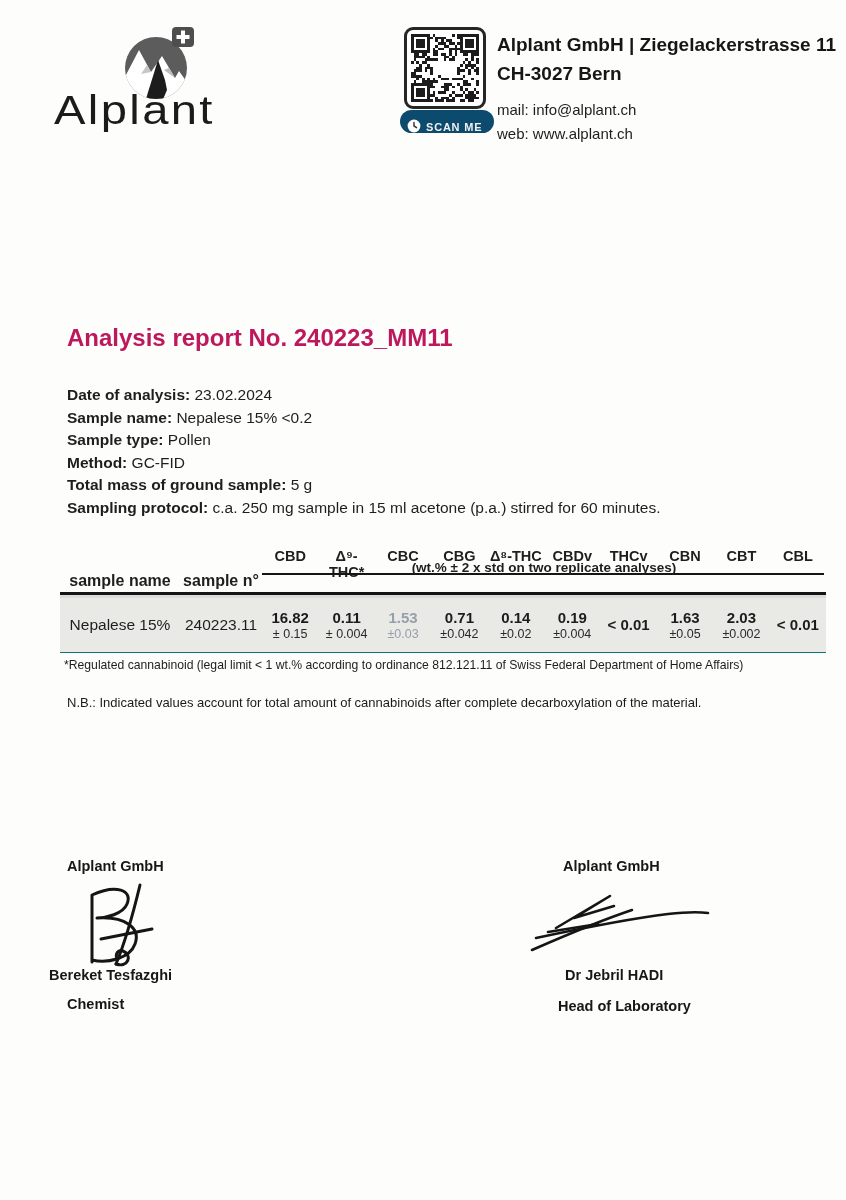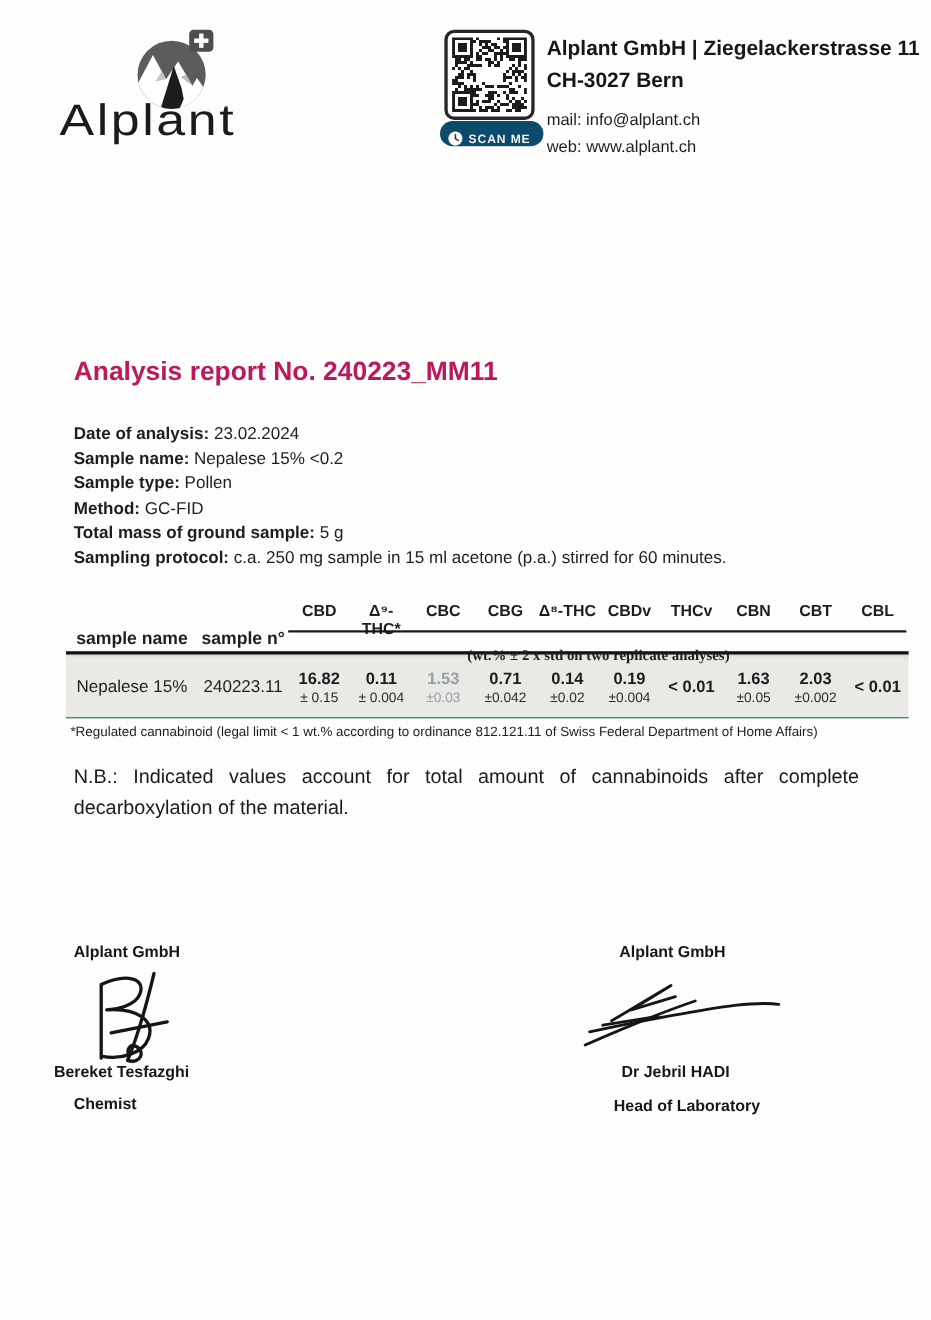--- a/index.html
+++ b/index.html
@@ -32,37 +32,37 @@
   .rtable { position:absolute; left:60px; top:540px; width:766px; }
   .thead { position:relative; height:52px; display:flex; }
   .hcol-name { width:120px; display:flex; align-items:flex-end; justify-content:center;
                font-size:16px; font-weight:700; padding-bottom:2px; }
   .hcol-no   { width:82px;  display:flex; align-items:flex-end; justify-content:center;
                font-size:16px; font-weight:700; padding-bottom:2px; }
   .analyte-area { position:relative; flex:1; }
   .analyte-headers { position:absolute; left:0; right:0; top:8px; display:flex; }
   .analyte-col { flex:1; text-align:center; font-size:14.5px; font-weight:700; }
   .analyte-underline { position:absolute; left:0; right:2px; top:33px; height:2px; background:#161616; }
-  .units-note { position:absolute; left:0; right:0; top:48px; text-align:center;
-                font-size:13.5px; font-weight:700;font-family:Liberation Serif, serif; }
+  .units-note { position:absolute; left:0; right:0; top:20px; text-align:center;
+                font-size:13.5px; font-weight:700; }
   .thick-line { height:3px; background:#141414; box-shadow:0 2px 0 rgba(120,120,120,0.25); }
   .trow { display:flex; height:56px; margin-top:2px; background:#e9e9e6;
           border-bottom:1px solid #0f766e; box-shadow:inset 0 1px 0 #dcdcd7; }
   .cell-name { width:120px; display:flex; align-items:center; justify-content:center;
                font-size:15.5px; font-weight:500; }
   .cell-no   { width:82px;  display:flex; align-items:center; justify-content:center;
                font-size:15.5px; font-weight:500; }
   .row-values { flex:1; display:flex; }
   .value-col { flex:1; display:flex; flex-direction:column; align-items:center; justify-content:center; }
   .val-main { font-size:15px; font-weight:600; color:#1c1c1c; }
   .val-std  { font-size:12.5px; color:#2a2a2a; margin-top:1px; }
   .value-col.faded .val-main, .value-col.faded .val-std { color:#96a0aa; }
   .footnote { position:absolute; left:64px; top:658px; font-size:12.2px; color:#1d1d1d; }
 
-  .nb-note { position:absolute; left:67px; top:693px; width:714px; font-size:18px;
+  .nb-note { position:absolute; left:67px; top:693px; width:714px; font-size:13px;
              line-height:1.55; text-align:justify; color:#1b1b1b; }
 
   
   .sig-text { position:absolute; font-size:14.5px; font-weight:700; color:#171717; }
   .sig-svg { position:absolute; }
 </style>
 </head>
 <body>
 
 <div class="page">

